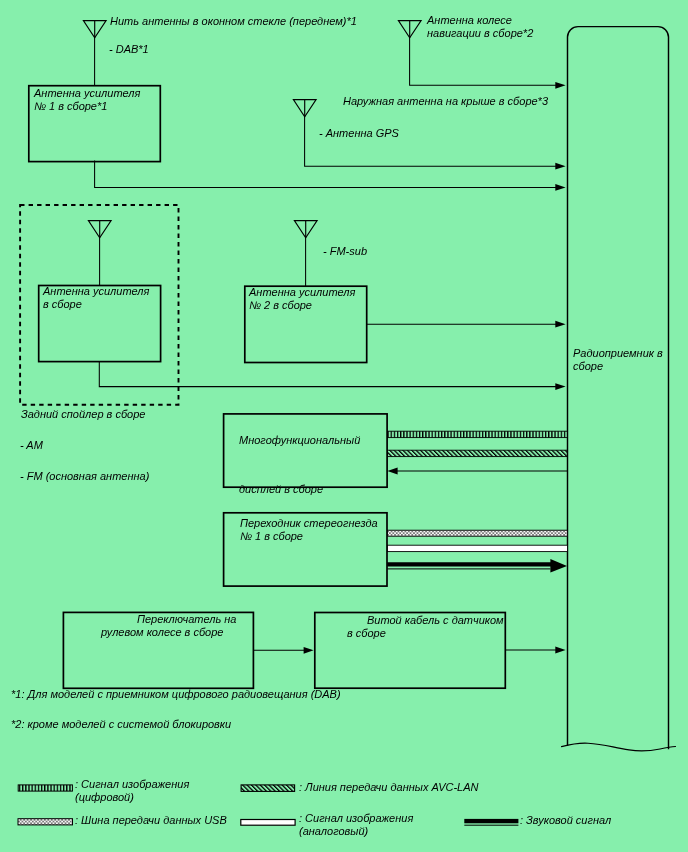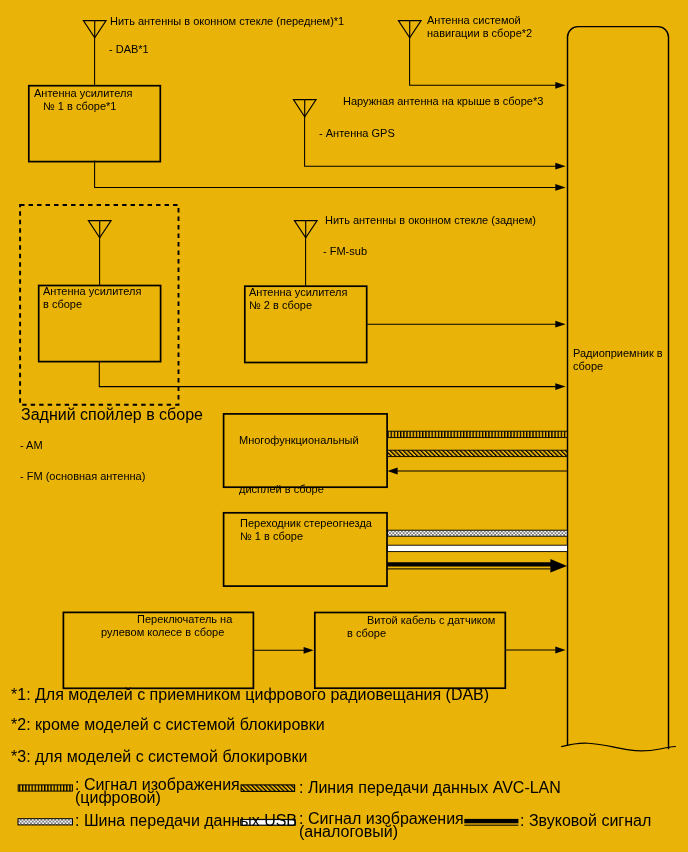--- a/index.html
+++ b/index.html
@@ -1,21 +1,21 @@
 <!DOCTYPE html>
 <html><head>
 <meta charset="utf-8">
 <style>
   html,body{margin:0;padding:0;background:#fff;}
   body{width:688px;height:852px;overflow:hidden;font-family:"Liberation Sans",sans-serif;color:#000;}
-  #stage{position:relative;width:688px;height:852px;background:#eab308;}
+  #stage{position:relative;width:688px;height:852px;background:#86efac;font-style:italic;}
   #stage{will-change:transform;}
   #wires{position:absolute;left:0;top:0;width:688px;height:852px;}
   .tx{position:absolute;font-size:11px;line-height:13px;color:#000;white-space:pre;}
-  .sm{font-size:16px;line-height:13px;}
+  .sm{font-size:11px;line-height:13px;}
   
 </style>
 </head>
 <body>
 
 <div id="stage">
 
 <svg id="wires" width="688" height="852" viewBox="0 0 688 852">
   <defs>
     <pattern id="pVert" width="3.15" height="8" patternUnits="userSpaceOnUse">
@@ -108,29 +108,28 @@
 
   <g>
     <path d="M387.1,564.4 L551,564.4" stroke="#000" stroke-width="4.2" fill="none"></path>
     <path d="M550.4,559.1 L567,565.9 L550.4,572.6 Z" fill="#000"></path>
     <path d="M387.1,568.9 L550.4,568.9" stroke="#000" stroke-width="1" fill="none"></path>
   </g>
 </svg>
 
 <div class="tx" style="left:110px;top:15px;">Нить антенны в оконном стекле (переднем)*1</div>
 <div class="tx" style="left:109px;top:43px;">- DAB*1</div>
-<div class="tx" style="left:427px;top:14px;">Антенна системой</div>
+<div class="tx" style="left:427px;top:14px;">Антенна колесе</div>
 <div class="tx" style="left:427px;top:27px;">навигации в сборе*2</div>
 <div class="tx" style="left:319px;top:95px;padding-left:24px;">Наружная антенна на крыше в сборе*3</div>
 <div class="tx" style="left:319px;top:127px;">- Антенна GPS</div>
-<div class="tx" style="left:325px;top:214px;">Нить антенны в оконном стекле (заднем)</div>
 <div class="tx" style="left:323px;top:245px;">- FM-sub</div>
 
 <div class="tx" style="left:34px;top:87px;">Антенна усилителя</div>
-<div class="tx" style="left:34px;top:100px;margin-left:9px;">№ 1 в сборе*1</div>
+<div class="tx" style="left:34px;top:100px;">№ 1 в сборе*1</div>
 
 <div class="tx" style="left:43px;top:285px;">Антенна усилителя</div>
 <div class="tx" style="left:43px;top:298px;">в сборе</div>
 
 <div class="tx" style="left:249px;top:286px;">Антенна усилителя</div>
 <div class="tx" style="left:249px;top:299px;">№ 2 в сборе</div>
 
 <div class="tx" style="left:239px;top:434px;">Многофункциональный</div>
 <div class="tx" style="left:239px;top:447px;margin-top:36px;">дисплей в сборе</div>
 
@@ -145,21 +144,20 @@
 
 <div class="tx" style="left:573px;top:347px;">Радиоприемник в</div>
 <div class="tx" style="left:573px;top:360px;">сборе</div>
 
 <div class="tx sm" style="left:21px;top:408px;">Задний спойлер в сборе</div>
 <div class="tx" style="left:20px;top:439px;">- AM</div>
 <div class="tx" style="left:20px;top:470px;">- FM (основная антенна)</div>
 
 <div class="tx sm" style="left:11px;top:688px;">*1: Для моделей с приемником цифрового радиовещания (DAB)</div>
 <div class="tx sm" style="left:11px;top:718px;">*2: кроме моделей с системой блокировки</div>
-<div class="tx sm" style="left:11px;top:750px;">*3: для моделей с системой блокировки</div>
 
 <svg width="688" height="72" style="position:absolute;left:0;top:780px;">
   <rect x="18.2" y="4.9" width="54.2" height="6.2" fill="url(#pVert)" stroke="#000" stroke-width="1"></rect>
   <rect x="241.1" y="4.9" width="53.5" height="6.5" fill="url(#pDiag)" stroke="#000" stroke-width="1.1"></rect>
   <rect x="18" y="38.7" width="54.5" height="6.2" fill="url(#pCross)" stroke="#000" stroke-width="1"></rect>
   <rect x="240.8" y="39.5" width="54.3" height="5.7" fill="#fff" stroke="#000" stroke-width="1.2"></rect>
   <rect x="464.3" y="38.9" width="54.1" height="4.4" fill="#000"></rect>
   <path d="M464.3,45.2 L518.4,45.2" stroke="#000" stroke-width="1"></path>
 </svg>
 

